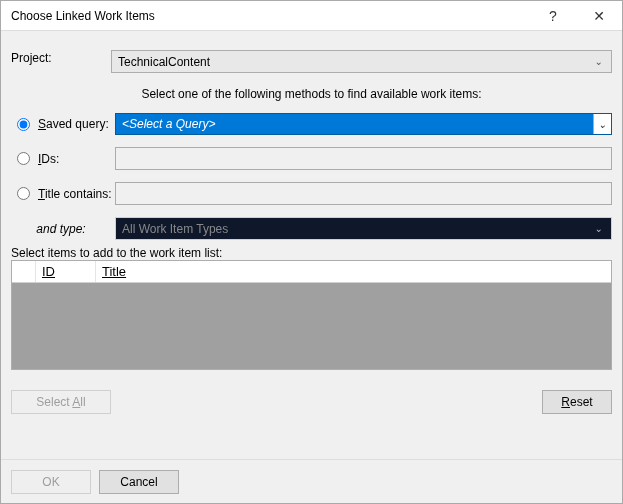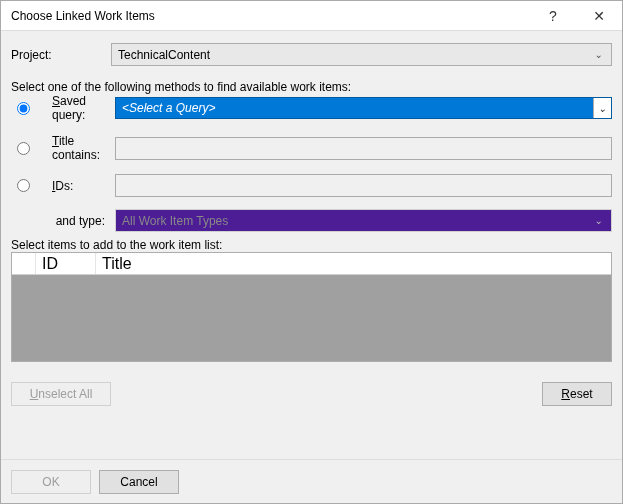--- a/index.html
+++ b/index.html
@@ -71,20 +71,21 @@
     color: #888;
   }
   .project-select {
     background: #e8e8e8;
     border: 1px solid #adadad;
     height: 23px;
     display: flex;
     align-items: center;
     padding: 0 6px;
     position: relative;
+    margin-top: 7px;
   }
   .project-select .caret {
     position: absolute;
     right: 8px;
     font-size: 10px;
     color: #555;
   }
   .query-select {
     background: #0078d7;
     color: #fff;
@@ -111,27 +112,28 @@
   .radio-row {
     display: flex;
     align-items: center;
     margin-bottom: 12px;
   }
   .radio-col {
     width: 104px;
     display: flex;
     align-items: center;
     padding-left: 6px;
-    gap: 22px;
+    gap: 8px;
   }
   .radio-col label {
     cursor: default;
   }
   .instruction {
-    margin: 4px 0 0 0;
+    margin: 4px 0 12px 0;
+    text-align: center;
   }
   .find-row {
     display: flex;
     justify-content: flex-end;
     margin: 2px 0 10px 0;
   }
   button.std {
     height: 24px;
     min-width: 80px;
     border: 1px solid #adadad;
@@ -158,21 +160,22 @@
     display: flex;
     background: #fff;
     height: 22px;
     border-bottom: 1px solid #d0d0d0;
   }
   .gh-cell {
     border-right: 1px solid #e5e5e5;
     display: flex;
     align-items: center;
     padding: 0 6px;
-    font-size: 16px;
+    font-size: 13px;
+    text-decoration: underline;
   }
   .gh-corner { width: 24px; }
   .gh-id { width: 60px; }
   .gh-title { flex: 1; border-right: none; }
   .grid-body {
     flex: 1;
     background: #a0a0a0;
   }
   .sel-buttons {
     display: flex;
@@ -190,21 +193,21 @@
     padding: 0 10px;
     background: #f0f0f0;
     gap: 8px;
   }
   .underline-key { text-decoration: underline; }
   input[type=radio] {
     margin: 0;
     width: 13px; height: 13px;
   }
   .wtype-select {
-    background: #4c1d95;
+    background: #0f172a;
     border: 1px solid #d0d0d0;
     height: 23px;
     display: flex;
     align-items: center;
     padding: 0 6px;
     color: #888;
     position: relative;
   }
   .wtype-select .caret {
     position: absolute; right: 8px; font-size: 10px; color: #bbb;
@@ -248,39 +251,39 @@
         <div class="query-select">
           <span>&lt;Select a Query&gt;</span>
           <div class="caret-box">⌄</div>
         </div>
       </div>
     </div>
 
     <div class="radio-row">
       <div class="radio-col">
         <input type="radio" name="method" style="">
-        <label><span></span><span class="underline-key">T</span><span>itle contains:</span></label>
+        <label><span></span><span class="underline-key">I</span><span>Ds:</span></label>
       </div>
       <div class="field-col">
         <input type="text" disabled="" style="">
       </div>
     </div>
 
     <div class="radio-row">
       <div class="radio-col">
         <input type="radio" name="method" style="">
-        <label><span></span><span class="underline-key">I</span><span>Ds:</span></label>
+        <label><span></span><span class="underline-key">T</span><span>itle contains:</span></label>
       </div>
       <div class="field-col">
         <input type="text" disabled="" style="">
       </div>
     </div>
 
     <div class="radio-row" style="margin-bottom:6px;">
-      <div class="radio-col" style="justify-content:flex-end; padding-right:10px;">
+      <div class="radio-col" style="justify-content:center; padding-right:10px;font-style:italic;">
         <span>and type:</span>
       </div>
       <div class="field-col">
         <div class="wtype-select">
           <span>All Work Item Types</span>
           <span class="caret">⌄</span>
         </div>
       </div>
     </div>
 
@@ -290,21 +293,21 @@
     <div class="grid">
       <div class="grid-header">
         <div class="gh-cell gh-corner"></div>
         <div class="gh-cell gh-id">ID</div>
         <div class="gh-cell gh-title">Title</div>
       </div>
       <div class="grid-body"></div>
     </div>
 
     <div class="sel-buttons">
-      <button class="std" disabled="" style="min-width:100px;"><span></span><span class="underline-key">U</span><span>nselect All</span></button>
+      <button class="std" disabled="" style="min-width:100px;"><span>Select </span><span class="underline-key">A</span><span>ll</span></button>
       <div class="spacer"></div>
       <button class="std" style="min-width:70px;"><span></span><span class="underline-key">R</span><span>eset</span></button>
     </div>
 
   </div>
 
   <div class="footer">
     <button class="std" disabled=""><span>OK</span></button>
     <button class="std"><span>Cancel</span></button>
   </div>

